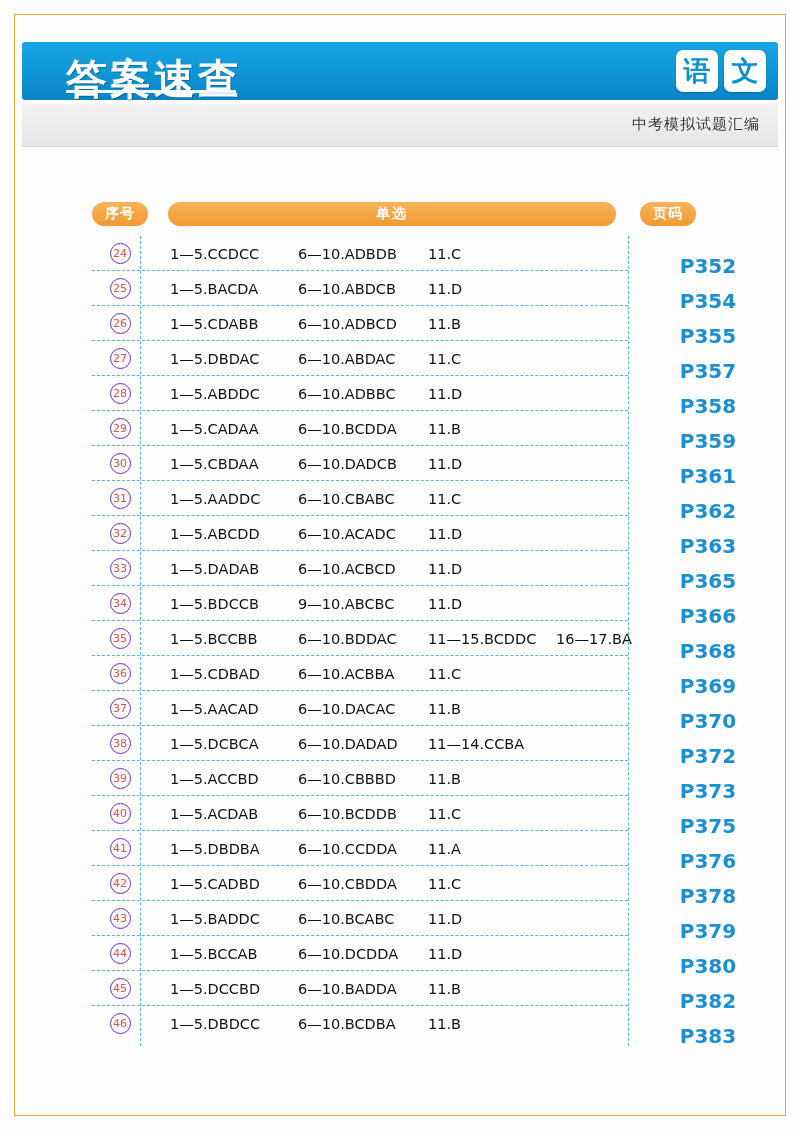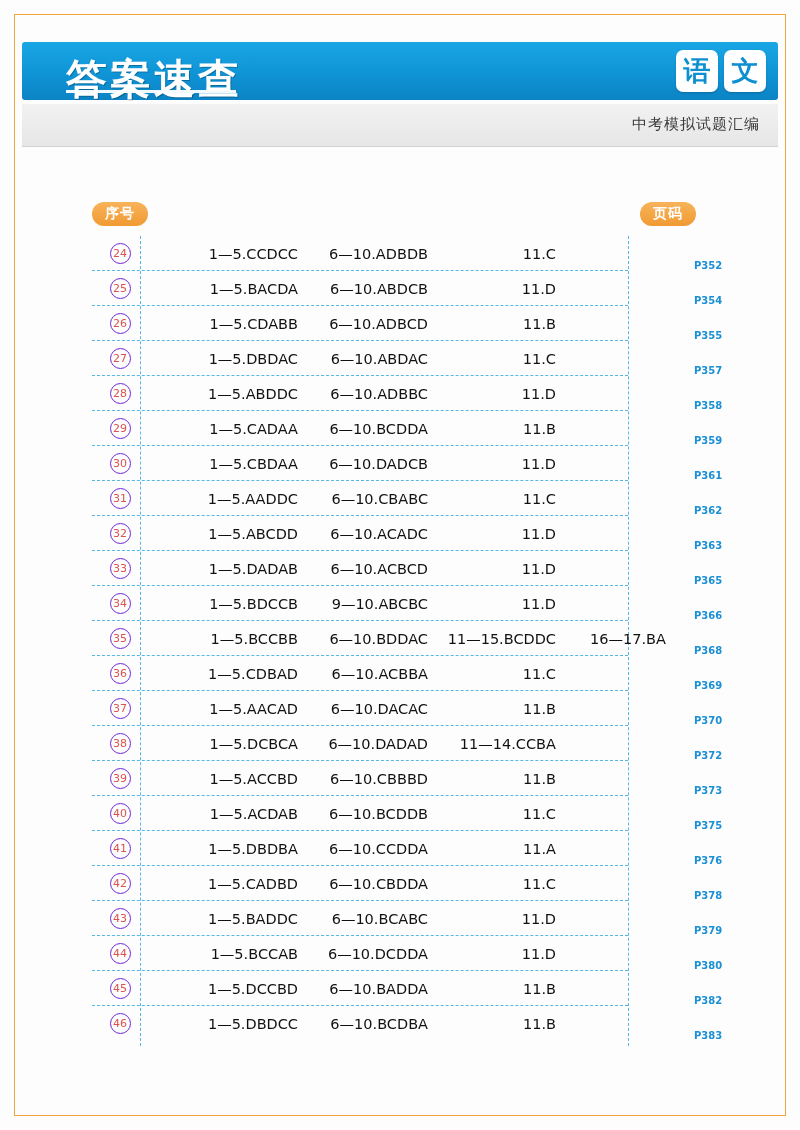--- a/index.html
+++ b/index.html
@@ -197,39 +197,38 @@
     font-size: 11px;
     font-family: "DejaVu Sans", sans-serif;
     line-height: 1;
   }
   .cell-ans {
     flex: 1 1 auto;
     display: flex;
     align-items: center;
     padding-left: 22px;
     box-sizing: border-box;
-    text-align: right;
   }
   .seg {
     font-size: 14.5px;
     color: #111111;
     font-family: "DejaVu Sans", sans-serif;
     white-space: nowrap;
   }
   .seg.s1 { width: 128px; }
   .seg.s2 { width: 130px; }
   .seg.s3 { width: 128px; }
   .seg.s4 { width: 110px; }
   .cell-page {
     flex: 0 0 84px;
     display: flex;
     align-items: center;
     justify-content: center;
     color: #1a8fd4;
-    font-size: 10px;
+    font-size: 20px;
     font-weight: bold;
     font-family: "DejaVu Sans", sans-serif;
     margin-top: 24px;
   }
 
   
   .vdash {
     position: absolute;
     left: 140px;
     top: 236px;
@@ -257,20 +256,21 @@
       <div class="subject-char">语</div>
       <div class="subject-char">文</div>
     </div>
   </div>
 
   <div class="grey-band">
     <div class="book-line">中考模拟试题汇编</div>
   </div>
 
   <div class="col-head-no">序号</div>
+  <div class="col-head-main">单选</div>
   <div class="col-head-page">页码</div>
 
   <div class="vdash"></div>
   <div class="vdash2"></div>
 
   <div class="table">
 
     <div class="row">
       <div class="sep"></div>
       <div class="cell-no">

